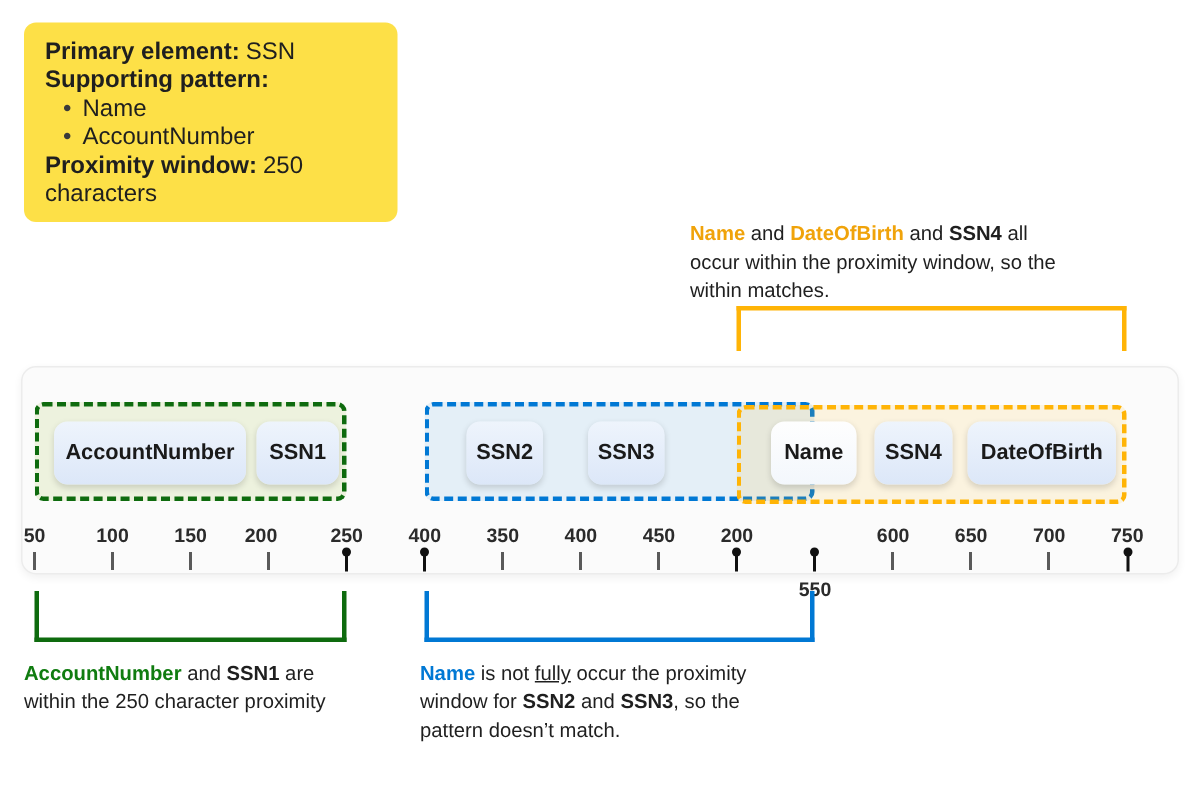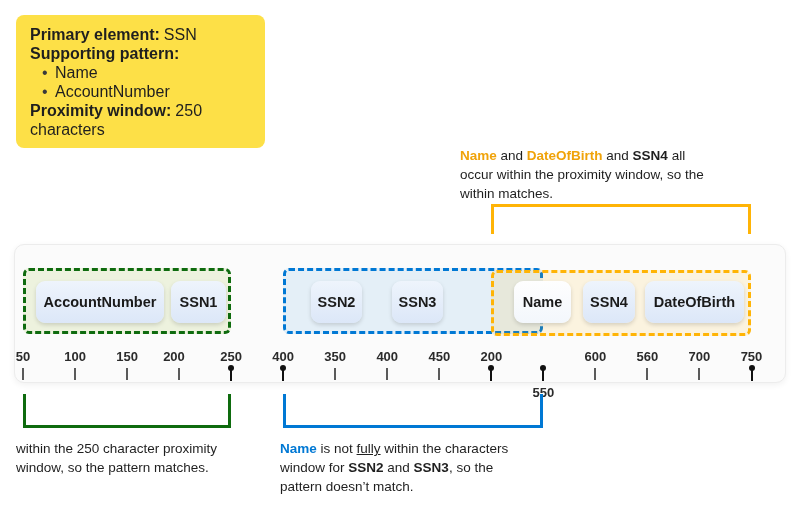--- a/index.html
+++ b/index.html
@@ -127,37 +127,37 @@
       <div class="ruler-label" style="left: 417.286px;">450</div>
       <div class="tick tick-plain" style="left: 438.286px;"></div>
       <div class="ruler-label" style="left: 469.321px;">200</div>
       <div class="tick-dot" style="left: 488.321px;"></div>
       <div class="tick tick-dotline" style="left: 490.321px;"></div>
       <div class="ruler-label" style="left: 521.357px; margin-top: 36px;">550</div>
       <div class="tick-dot" style="left: 540.357px;"></div>
       <div class="tick tick-dotline" style="left: 542.357px;"></div>
       <div class="ruler-label" style="left: 573.393px;">600</div>
       <div class="tick tick-plain" style="left: 594.393px;"></div>
-      <div class="ruler-label" style="left: 625.429px;">560</div>
+      <div class="ruler-label" style="left: 625.429px;">650</div>
       <div class="tick tick-plain" style="left: 646.429px;"></div>
       <div class="ruler-label" style="left: 677.464px;">700</div>
       <div class="tick tick-plain" style="left: 698.464px;"></div>
       <div class="ruler-label" style="left: 729.5px;">750</div>
       <div class="tick-dot" style="left: 748.5px;"></div>
       <div class="tick tick-dotline" style="left: 750.5px;"></div>
     </div>
   <div class="layer" id="brackets-layer">
       <div class="bracket bracket-top" style="left: 491.321px; width: 260.179px; border-color: rgb(255, 180, 6);"></div>
       <div class="bracket bracket-bottom" style="left: 23px; width: 208.143px; border-color: rgb(14, 107, 14);"></div>
       <div class="bracket bracket-bottom" style="left: 283.179px; width: 260.179px; border-color: rgb(0, 120, 212);"></div>
     </div>
 
   <div class="annotation" id="ann-bl">
+      <div class="line"><span class="b" style="color: rgb(16, 124, 16);">AccountNumber</span><span> and </span><span class="b">SSN1</span><span> are</span></div>
       <div class="line"><span>within the 250 character proximity</span></div>
-      <div class="line"><span>window, so the pattern matches.</span></div>
     </div>
   <div class="annotation" id="ann-bm">
-      <div class="line"><span class="b" style="color: rgb(0, 120, 212);">Name</span><span> is not </span><span class="u">fully</span><span> within the characters</span></div>
+      <div class="line"><span class="b" style="color: rgb(0, 120, 212);">Name</span><span> is not </span><span class="u">fully</span><span> occur the proximity</span></div>
       <div class="line"><span>window for </span><span class="b">SSN2</span><span> and </span><span class="b">SSN3</span><span>, so the</span></div>
       <div class="line"><span>pattern doesn’t match.</span></div>
     </div>
 
 </div>
 
 </body></html>

